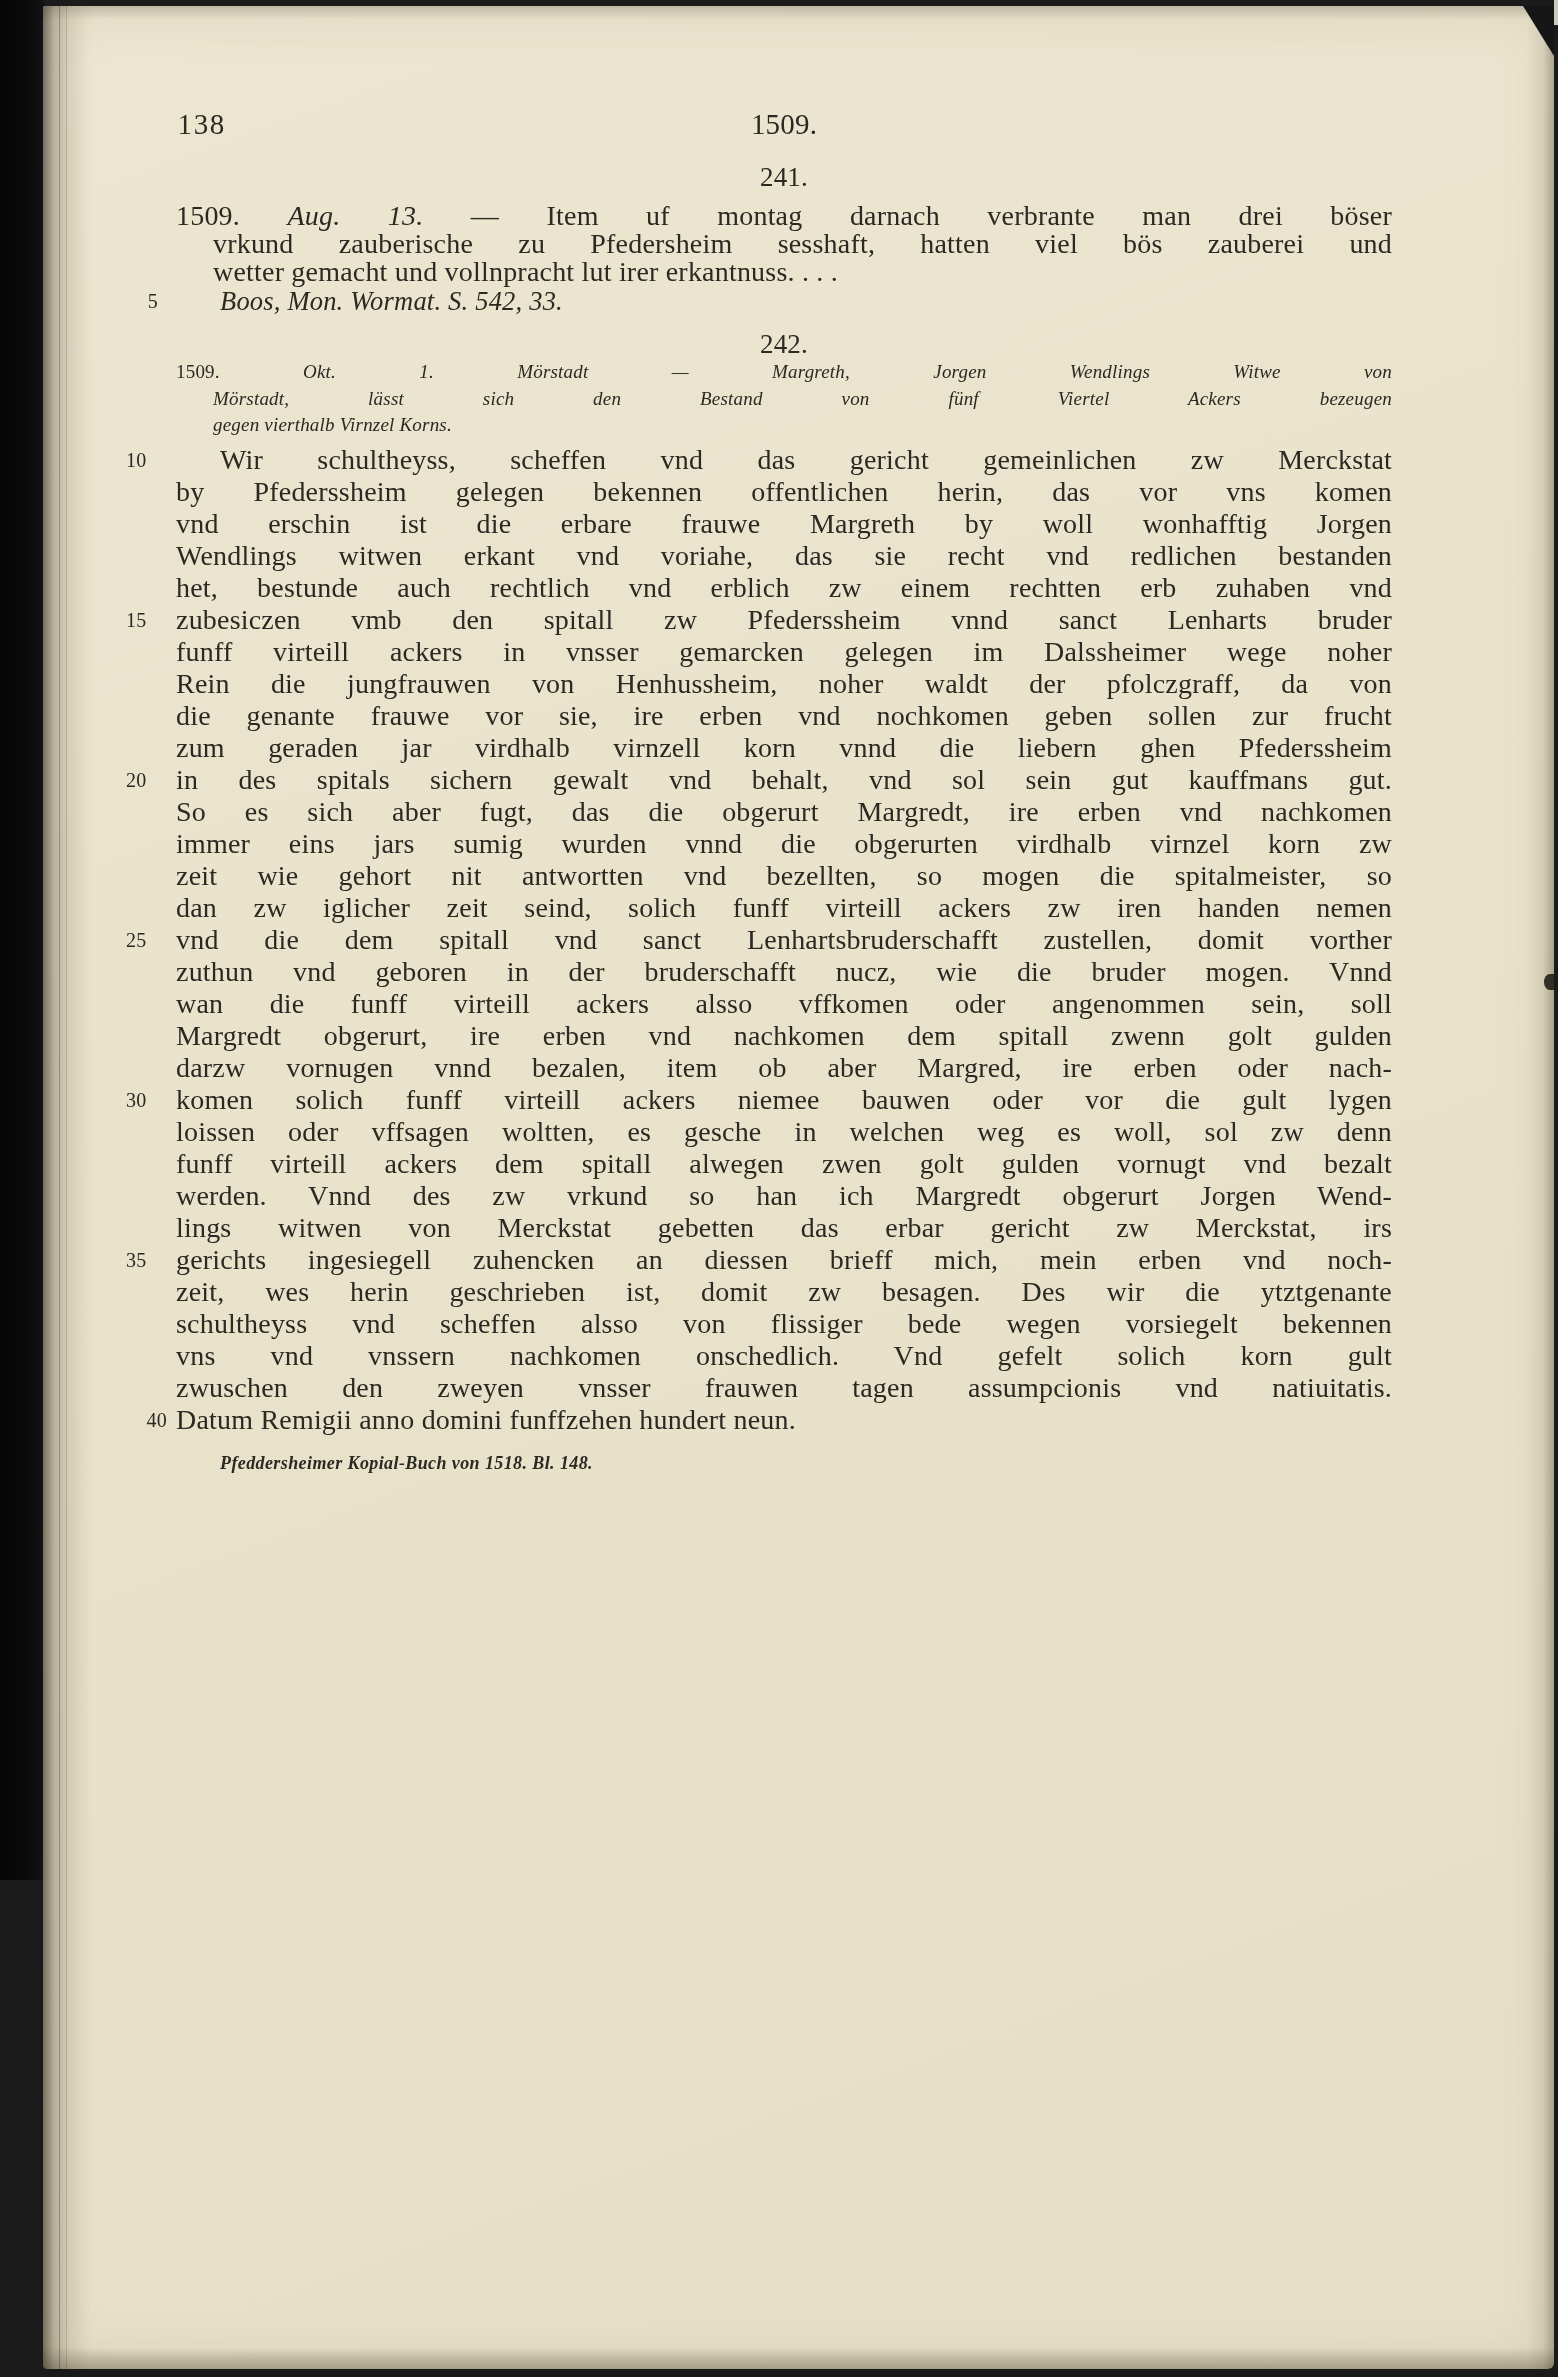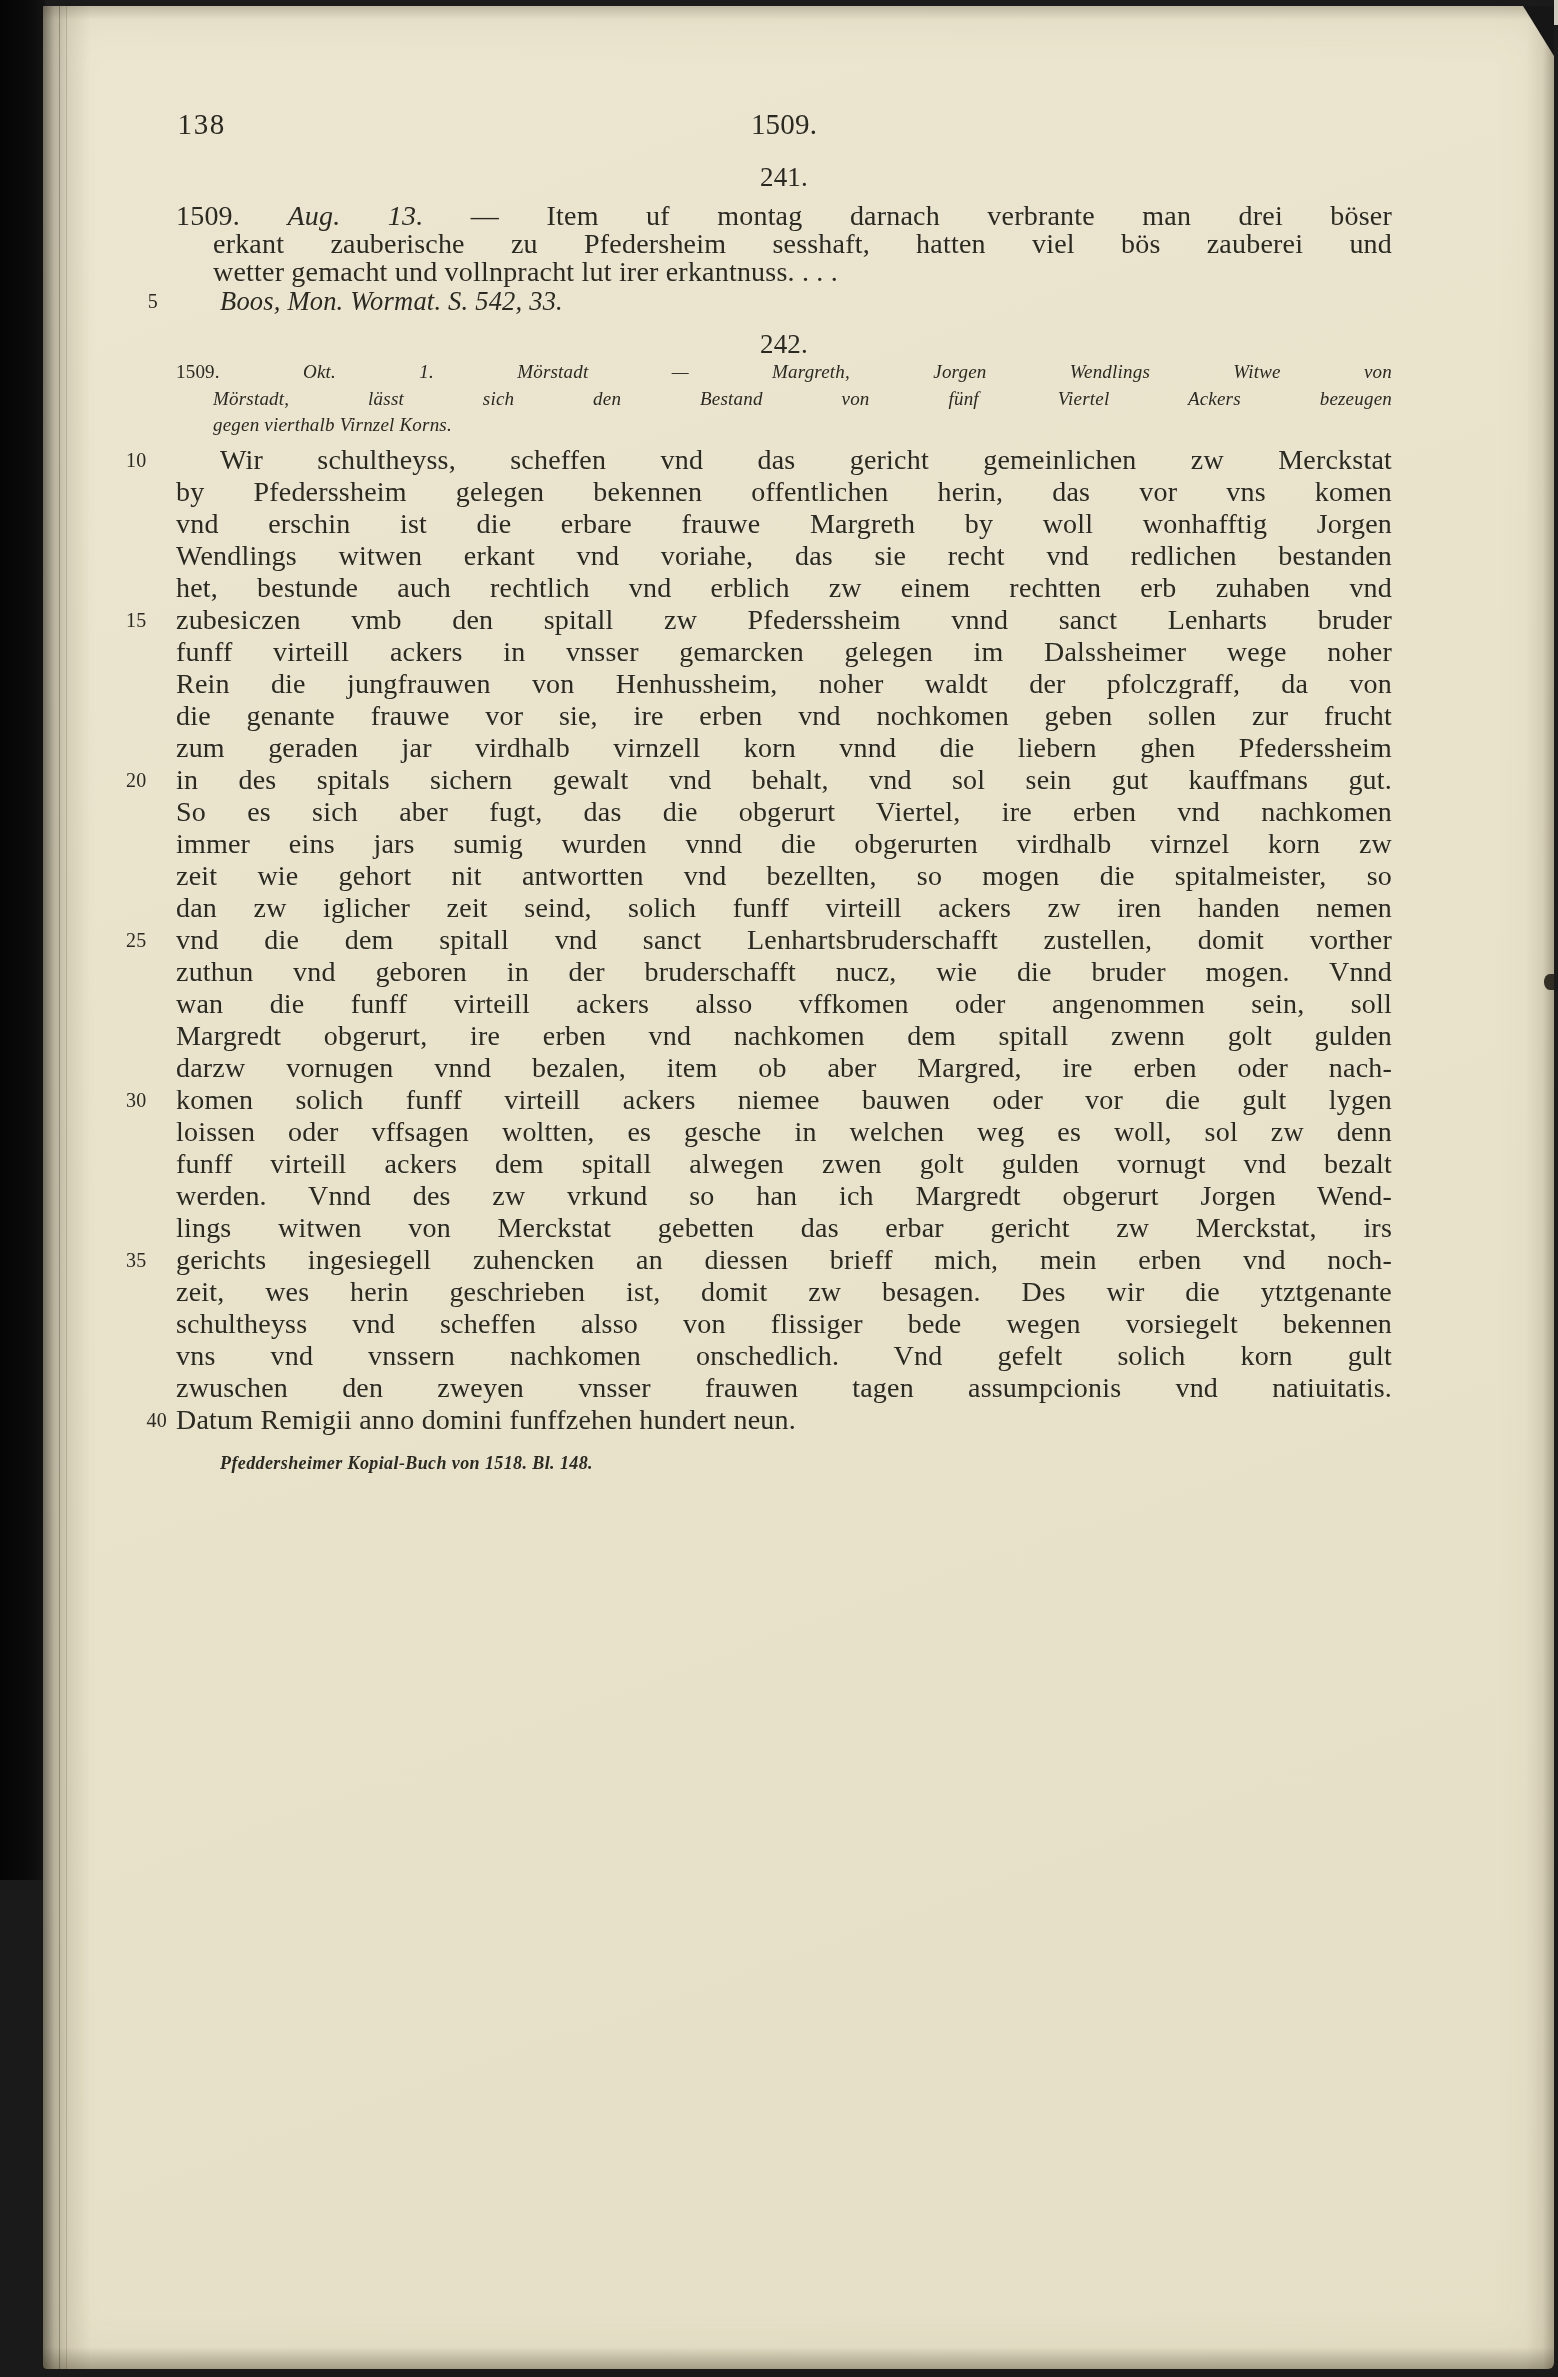--- a/index.html
+++ b/index.html
@@ -108,21 +108,21 @@
 
       <div class="header">
         <span class="pagenum">138</span>
         <span class="runhead">1509.</span>
       </div>
 
       <div class="entry-num num-241">241.</div>
 
       <div class="e241">
           <div class="line j"><span>1509. </span><em>Aug. 13.</em><span> — Item uf montag darnach verbrante man drei böser</span></div>
-          <div class="line j hang">erkant zauberische zu Pfedersheim sesshaft, hatten viel bös zauberei und</div>
+          <div class="line j hang">vrkund zauberische zu Pfedersheim sesshaft, hatten viel bös zauberei und</div>
           <div class="line hang">wetter gemacht und vollnpracht lut irer erkantnuss. . . .</div>
         </div>
 
       <div class="source-line source-241">
         <span class="mnum">5</span>
         <span>Boos, Mon. Wormat. S. 542, 33.</span>
       </div>
 
       <div class="entry-num num-242">242.</div>
 
@@ -137,21 +137,21 @@
           <div class="line j">by Pfederssheim gelegen bekennen offentlichen herin, das vor vns komen</div>
           <div class="line j">vnd erschin ist die erbare frauwe Margreth by woll wonhafftig Jorgen</div>
           <div class="line j">Wendlings witwen erkant vnd voriahe, das sie recht vnd redlichen bestanden</div>
           <div class="line j">het, bestunde auch rechtlich vnd erblich zw einem rechtten erb zuhaben vnd</div>
           <div class="line j"><span class="mnum">15</span>zubesiczen vmb den spitall zw Pfederssheim vnnd sanct Lenharts bruder</div>
           <div class="line j">funff virteill ackers in vnsser gemarcken gelegen im Dalssheimer wege noher</div>
           <div class="line j">Rein die jungfrauwen von Henhussheim, noher waldt der pfolczgraff, da von</div>
           <div class="line j">die genante frauwe vor sie, ire erben vnd nochkomen geben sollen zur frucht</div>
           <div class="line j">zum geraden jar virdhalb virnzell korn vnnd die liebern ghen Pfederssheim</div>
           <div class="line j"><span class="mnum">20</span>in des spitals sichern gewalt vnd behalt, vnd sol sein gut kauffmans gut.</div>
-          <div class="line j">So es sich aber fugt, das die obgerurt Viertel, ire erben vnd nachkomen</div>
+          <div class="line j">So es sich aber fugt, das die obgerurt Margredt, ire erben vnd nachkomen</div>
           <div class="line j">immer eins jars sumig wurden vnnd die obgerurten virdhalb virnzel korn zw</div>
           <div class="line j">zeit wie gehort nit antwortten vnd bezellten, so mogen die spitalmeister, so</div>
           <div class="line j">dan zw iglicher zeit seind, solich funff virteill ackers zw iren handen nemen</div>
           <div class="line j"><span class="mnum">25</span>vnd die dem spitall vnd sanct Lenhartsbruderschafft zustellen, domit vorther</div>
           <div class="line j">zuthun vnd geboren in der bruderschafft nucz, wie die bruder mogen. Vnnd</div>
           <div class="line j">wan die funff virteill ackers alsso vffkomen oder angenommen sein, soll</div>
           <div class="line j">Margredt obgerurt, ire erben vnd nachkomen dem spitall zwenn golt gulden</div>
           <div class="line j">darzw vornugen vnnd bezalen, item ob aber Margred, ire erben oder nach-</div>
           <div class="line j"><span class="mnum">30</span>komen solich funff virteill ackers niemee bauwen oder vor die gult lygen</div>
           <div class="line j">loissen oder vffsagen woltten, es gesche in welchen weg es woll, sol zw denn</div>

